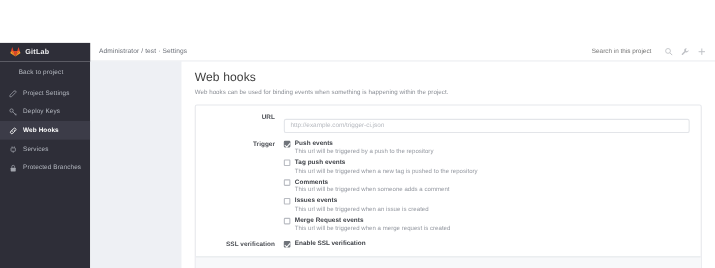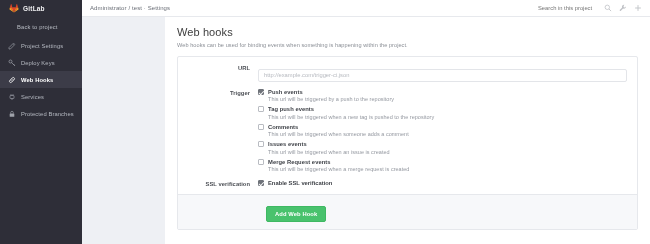--- a/index.html
+++ b/index.html
@@ -3,21 +3,21 @@
 <meta charset="utf-8">
 <style>
   * { box-sizing: border-box; margin: 0; padding: 0; }
   html, body {
     width: 650px; height: 244px;
     overflow: hidden;
     font-family: "Liberation Sans", sans-serif;
     background: #ffffff;
   }
 
-  #app { position: relative; width: 650px; height: 201px; background: #fff; }
+  #app { position: relative; width: 650px; height: 201px; background: #fff; margin-top: 39px; }
 
   
   .navbar {
     position: absolute; top: 0; left: 0; width: 650px; height: 17px;
     background: #ffffff; border-bottom: 1px solid #e7e9ed;
     display: flex; align-items: center;
   }
   .nav-brand {
     width: 82px; height: 17px; background: #2e2e38;
     display: flex; align-items: center; gap: 4px; padding-left: 9px;

